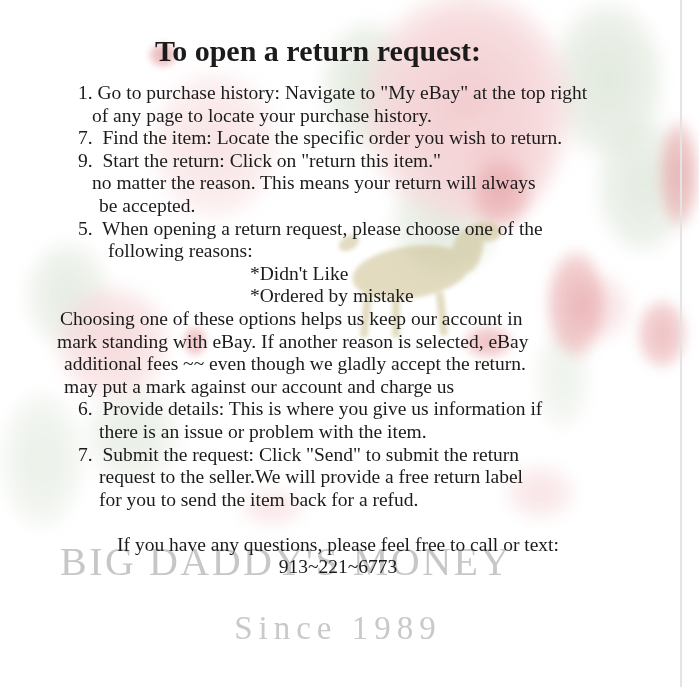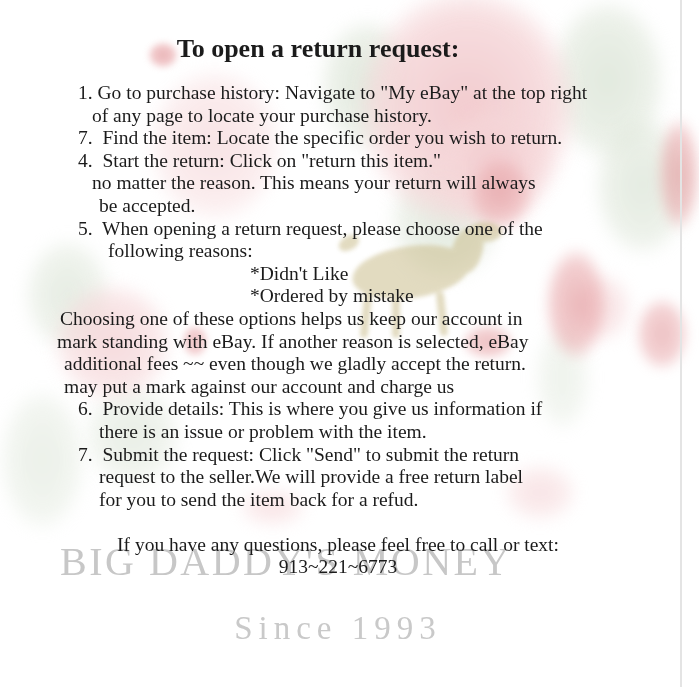--- a/index.html
+++ b/index.html
@@ -51,21 +51,21 @@
     position:absolute;left:60px;top:538px;width:640px;z-index:1;
     font-size:40px;letter-spacing:2.5px;color:#c7c7c7;white-space:pre;
   }
   .wm2{
     position:absolute;left:0;top:610px;width:676px;z-index:1;text-align:center;
     font-size:33px;letter-spacing:6px;color:#c9c9c9;white-space:pre;
   }
   
   .title{
     position:absolute;left:0;top:34px;width:636px;z-index:2;text-align:center;
-    font-size:26px;font-weight:bold;white-space:pre;
+    font-size:30px;font-weight:bold;white-space:pre;
   }
   .textcol{position:absolute;left:0;top:82px;width:608px;z-index:2;}
   .ln{height:22.6px;line-height:22.6px;font-size:19.5px;white-space:pre;}
   .i-num{margin-left:78px;}
   .i-wrap{margin-left:92px;}
   .i-wrap3{margin-left:99px;}
   .i-wrap4{margin-left:108px;}
   .i-opt{margin-left:250px;}
   .i-para{margin-left:60px;}
   .i-para2{margin-left:57px;}
@@ -107,29 +107,29 @@
       <div class="head"></div>
     <div class="leg1"></div>
       <div class="leg2"></div>
       <div class="leg3"></div>
       <div class="tail"></div>
   </div>
 
   <div class="edge-line"></div>
 
   <div class="wm1">BIG DADDY'S MONEY</div>
-  <div class="wm2">Since 1993</div>
+  <div class="wm2">Since 1989</div>
 
   <div class="title">To open a return request:</div>
 
   <div class="textcol">
     <div class="ln i-num">1. Go to purchase history: Navigate to "My eBay" at the top right</div>
     <div class="ln i-wrap">of any page to locate your purchase history.</div>
     <div class="ln i-num">7.  Find the item: Locate the specific order you wish to return.</div>
-    <div class="ln i-num">4.  Start the return: Click on "return this item."</div>
+    <div class="ln i-num">9.  Start the return: Click on "return this item."</div>
     <div class="ln i-wrap">no matter the reason. This means your return will always</div>
     <div class="ln i-wrap3">be accepted.</div>
     <div class="ln i-num">5.  When opening a return request, please choose one of the</div>
     <div class="ln i-wrap4">following reasons:</div>
     <div class="ln i-opt">*Didn't Like</div>
     <div class="ln i-opt">*Ordered by mistake</div>
     <div class="ln i-para">Choosing one of these options helps us keep our account in</div>
     <div class="ln i-para2">mark standing with eBay. If another reason is selected, eBay</div>
     <div class="ln i-para3">additional fees ~~ even though we gladly accept the return.</div>
     <div class="ln i-para3">may put a mark against our account and charge us</div>

